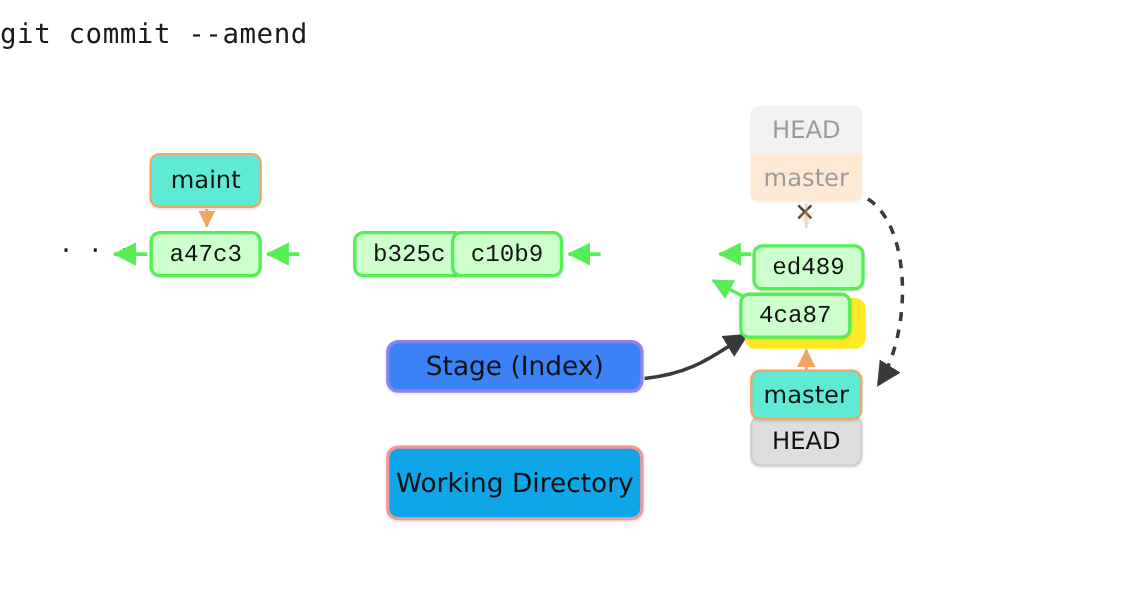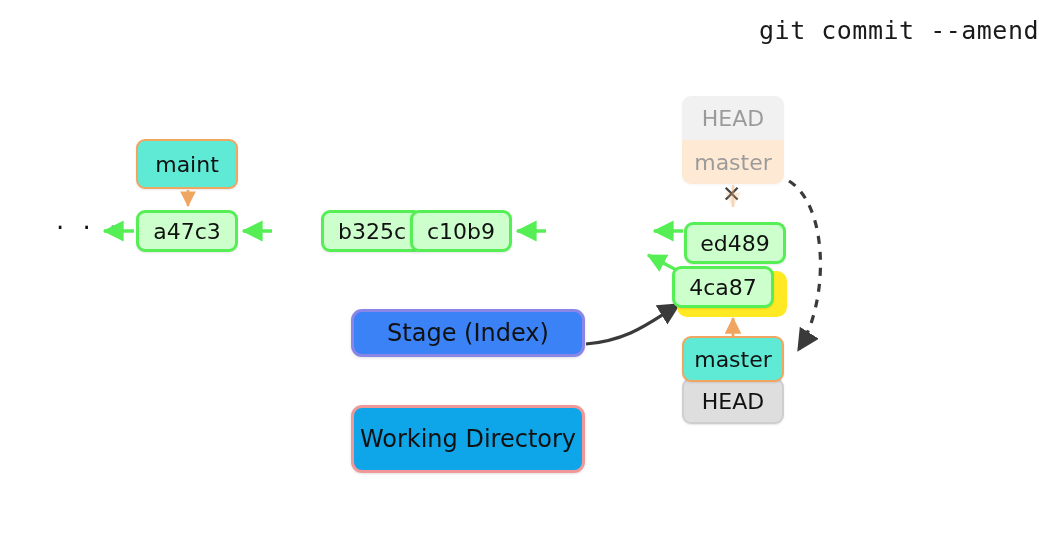--- a/index.html
+++ b/index.html
@@ -18,21 +18,21 @@
     position: absolute;
     left: 0; top: 0;
     width: 1039px;
     height: 543px;
   }
   .title {
     position: absolute;
     left: 0;
     top: 16px;
     width: 1039px;
-    text-align: right;
+    text-align: left;
     font-family: "DejaVu Sans Mono", "Liberation Mono", monospace;
     font-size: 25px;
     color: #1a1a1a;
     letter-spacing: 0.5px;
     white-space: pre;
   }
   .node {
     position: absolute;
     box-sizing: border-box;
     display: flex;
@@ -45,20 +45,21 @@
   
   .commit {
     width: 102px;
     height: 42px;
     background: #ccffcc;
     border: 3px solid #55ee55;
     border-radius: 9px;
     font-size: 22px;
     box-shadow: 0 1px 2px rgba(0,0,0,0.10);
     z-index: 5;
+    font-family: Liberation Mono, monospace;
   }
   
   .branch {
     background: #5eead4;
     border: 2px solid #f0a560;
     border-radius: 9px;
     font-size: 22px;
     box-shadow: 0 1px 2px rgba(0,0,0,0.10);
   }
   .headbox {

